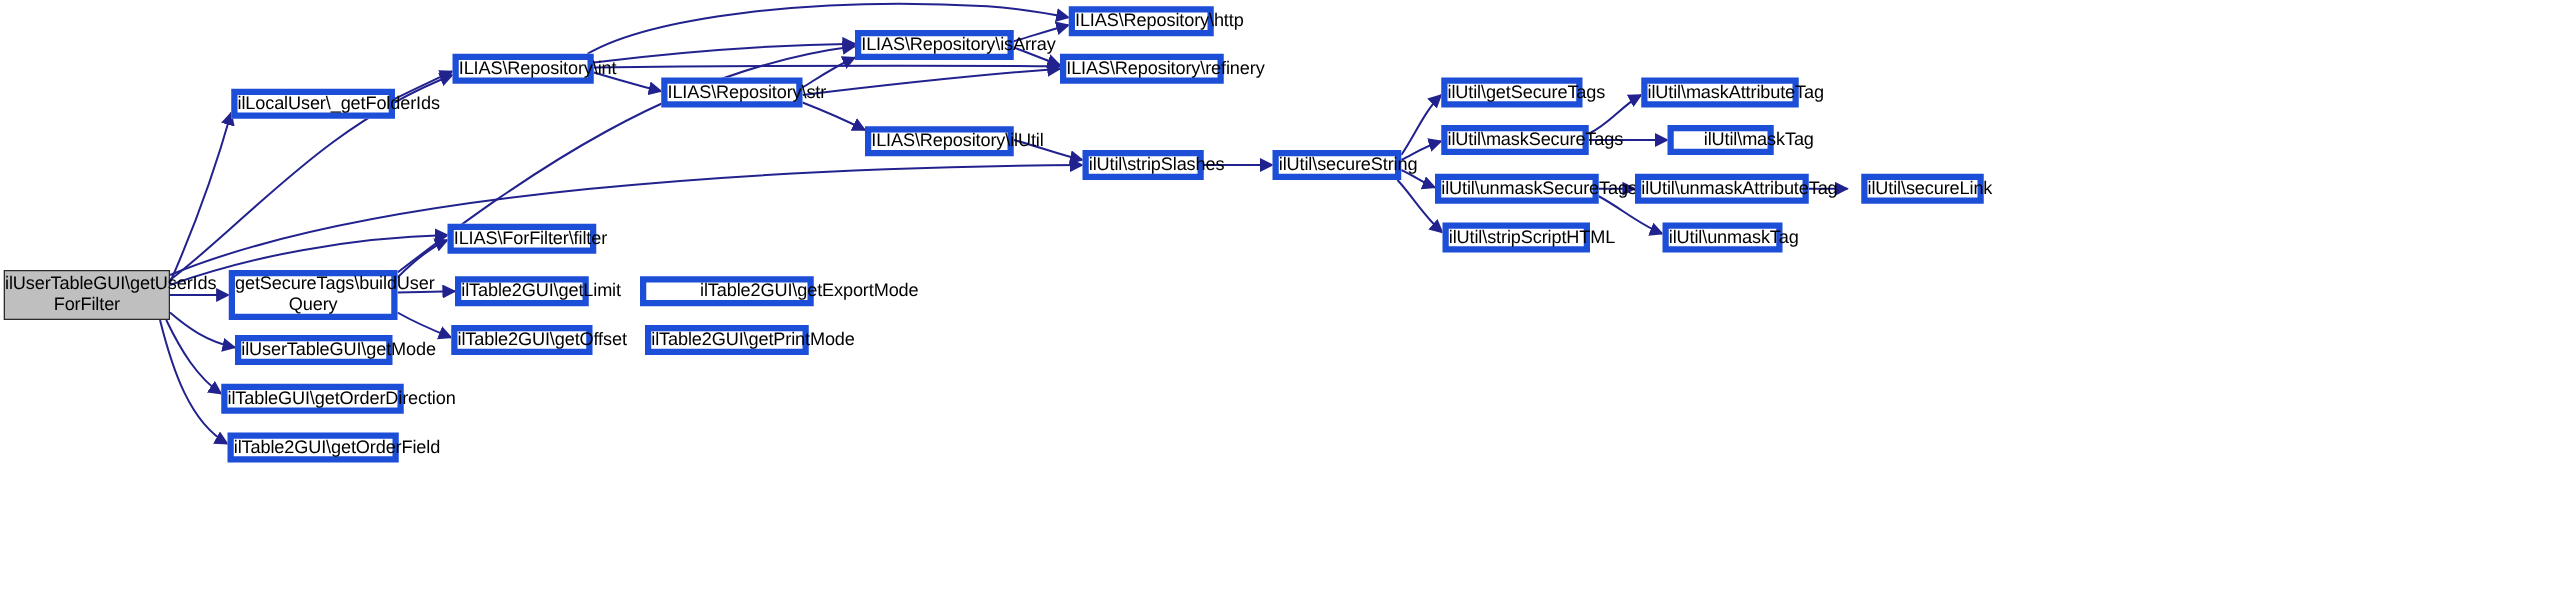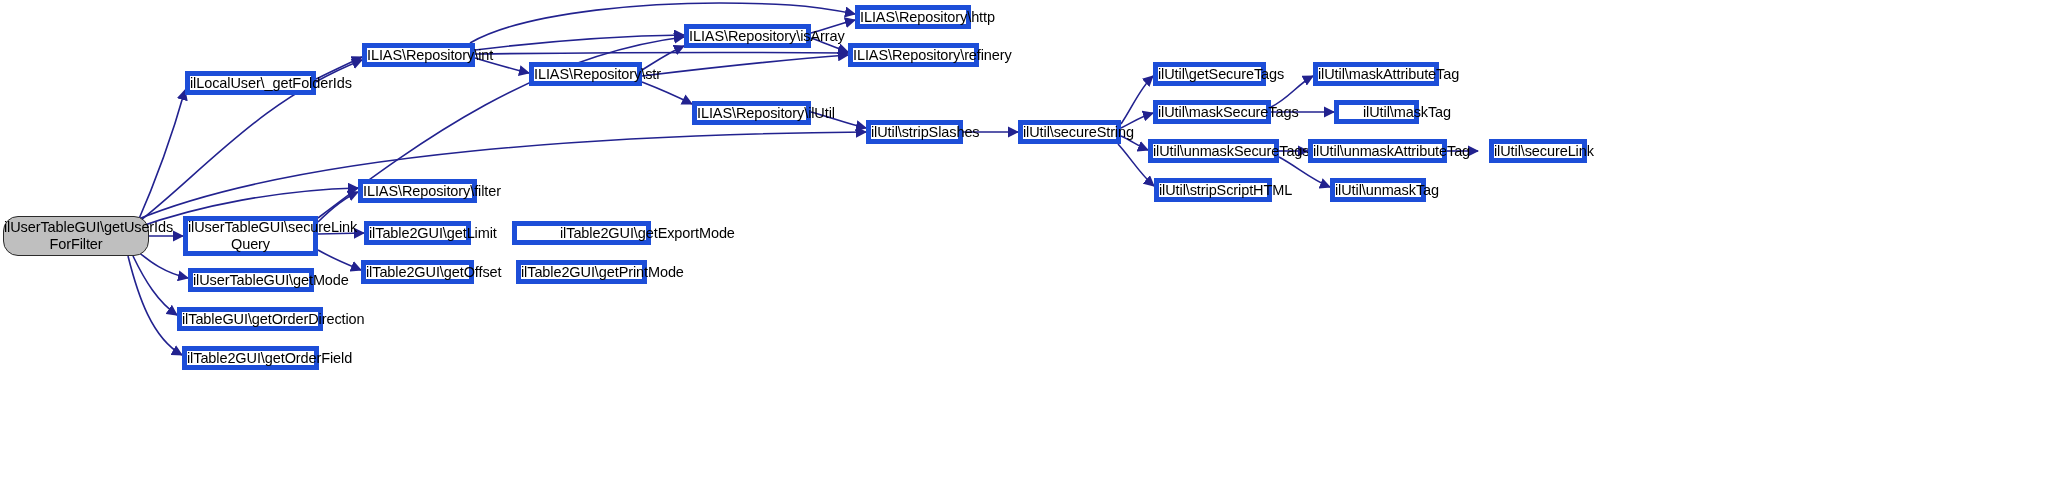--- a/index.html
+++ b/index.html
@@ -93,30 +93,30 @@
         <path d="M 1118 144 C 1130 157 1140 174 1154 186" stroke="#22228f" marker-end="url(#arrow)"></path>
         <path d="M 1271 107 C 1288 99 1298 84 1313 76" stroke="#22228f" marker-end="url(#arrow)"></path>
         <path d="M 1271 112 L 1334 112" stroke="#22228f" marker-end="url(#arrow)"></path>
         <path d="M 1279 151 L 1308 151" stroke="#22228f" marker-end="url(#arrow)"></path>
         <path d="M 1279 157 C 1296 166 1312 180 1330 187" stroke="#22228f" marker-end="url(#arrow)"></path>
         <path d="M 1447 151 L 1478 151" stroke="#22228f" marker-end="url(#arrow)"></path>
       </g>
   </svg>
 
   <div id="nodes">
-      <div class="node root" style="left: 3px; top: 216px; width: 146px; height: 40px; border-radius: 15px;"><span class="node-label">ilUserTableGUI\getUserIds
+      <div class="node root" style="left: 3px; top: 216px; width: 133px; height: 40px;"><span class="node-label">ilUserTableGUI\getUserIds
 ForFilter</span></div>
       <div class="node" style="left: 185px; top: 71px; width: 131px; height: 24px; justify-content: center;"><span class="node-label">ilLocalUser\_getFolderIds</span></div>
-      <div class="node" style="left: 183px; top: 216px; width: 135px; height: 40px;"><span class="node-label">ilUserTableGUI\secureLink
+      <div class="node" style="left: 183px; top: 216px; width: 135px; height: 40px;"><span class="node-label">getSecureTags\buildUser
 Query</span></div>
       <div class="node" style="left: 188px; top: 268px; width: 126px; height: 24px;"><span class="node-label">ilUserTableGUI\getMode</span></div>
       <div class="node" style="left: 177px; top: 307px; width: 146px; height: 24px;"><span class="node-label">ilTableGUI\getOrderDirection</span></div>
       <div class="node" style="left: 182px; top: 346px; width: 137px; height: 24px;"><span class="node-label">ilTable2GUI\getOrderField</span></div>
       <div class="node" style="left: 362px; top: 43px; width: 113px; height: 24px;"><span class="node-label">ILIAS\Repository\int</span></div>
-      <div class="node" style="left: 358px; top: 179px; width: 119px; height: 24px;"><span class="node-label">ILIAS\Repository\filter</span></div>
+      <div class="node" style="left: 358px; top: 179px; width: 119px; height: 24px;"><span class="node-label">ILIAS\ForFilter\filter</span></div>
       <div class="node" style="left: 364px; top: 221px; width: 107px; height: 24px;"><span class="node-label">ilTable2GUI\getLimit</span></div>
       <div class="node" style="left: 361px; top: 260px; width: 113px; height: 24px;"><span class="node-label">ilTable2GUI\getOffset</span></div>
       <div class="node" style="left: 529px; top: 62px; width: 113px; height: 24px;"><span class="node-label">ILIAS\Repository\str</span></div>
       <div class="node" style="left: 512px; top: 221px; width: 139px; height: 24px; padding-left: 43px;"><span class="node-label">ilTable2GUI\getExportMode</span></div>
       <div class="node" style="left: 516px; top: 260px; width: 131px; height: 24px;"><span class="node-label">ilTable2GUI\getPrintMode</span></div>
       <div class="node" style="left: 684px; top: 24px; width: 127px; height: 24px;"><span class="node-label">ILIAS\Repository\isArray</span></div>
       <div class="node" style="left: 692px; top: 101px; width: 119px; height: 24px;"><span class="node-label">ILIAS\Repository\ilUtil</span></div>
       <div class="node" style="left: 855px; top: 5px; width: 116px; height: 24px;"><span class="node-label">ILIAS\Repository\http</span></div>
       <div class="node" style="left: 848px; top: 43px; width: 131px; height: 24px;"><span class="node-label">ILIAS\Repository\refinery</span></div>
       <div class="node" style="left: 866px; top: 120px; width: 97px; height: 24px;"><span class="node-label">ilUtil\stripSlashes</span></div>

